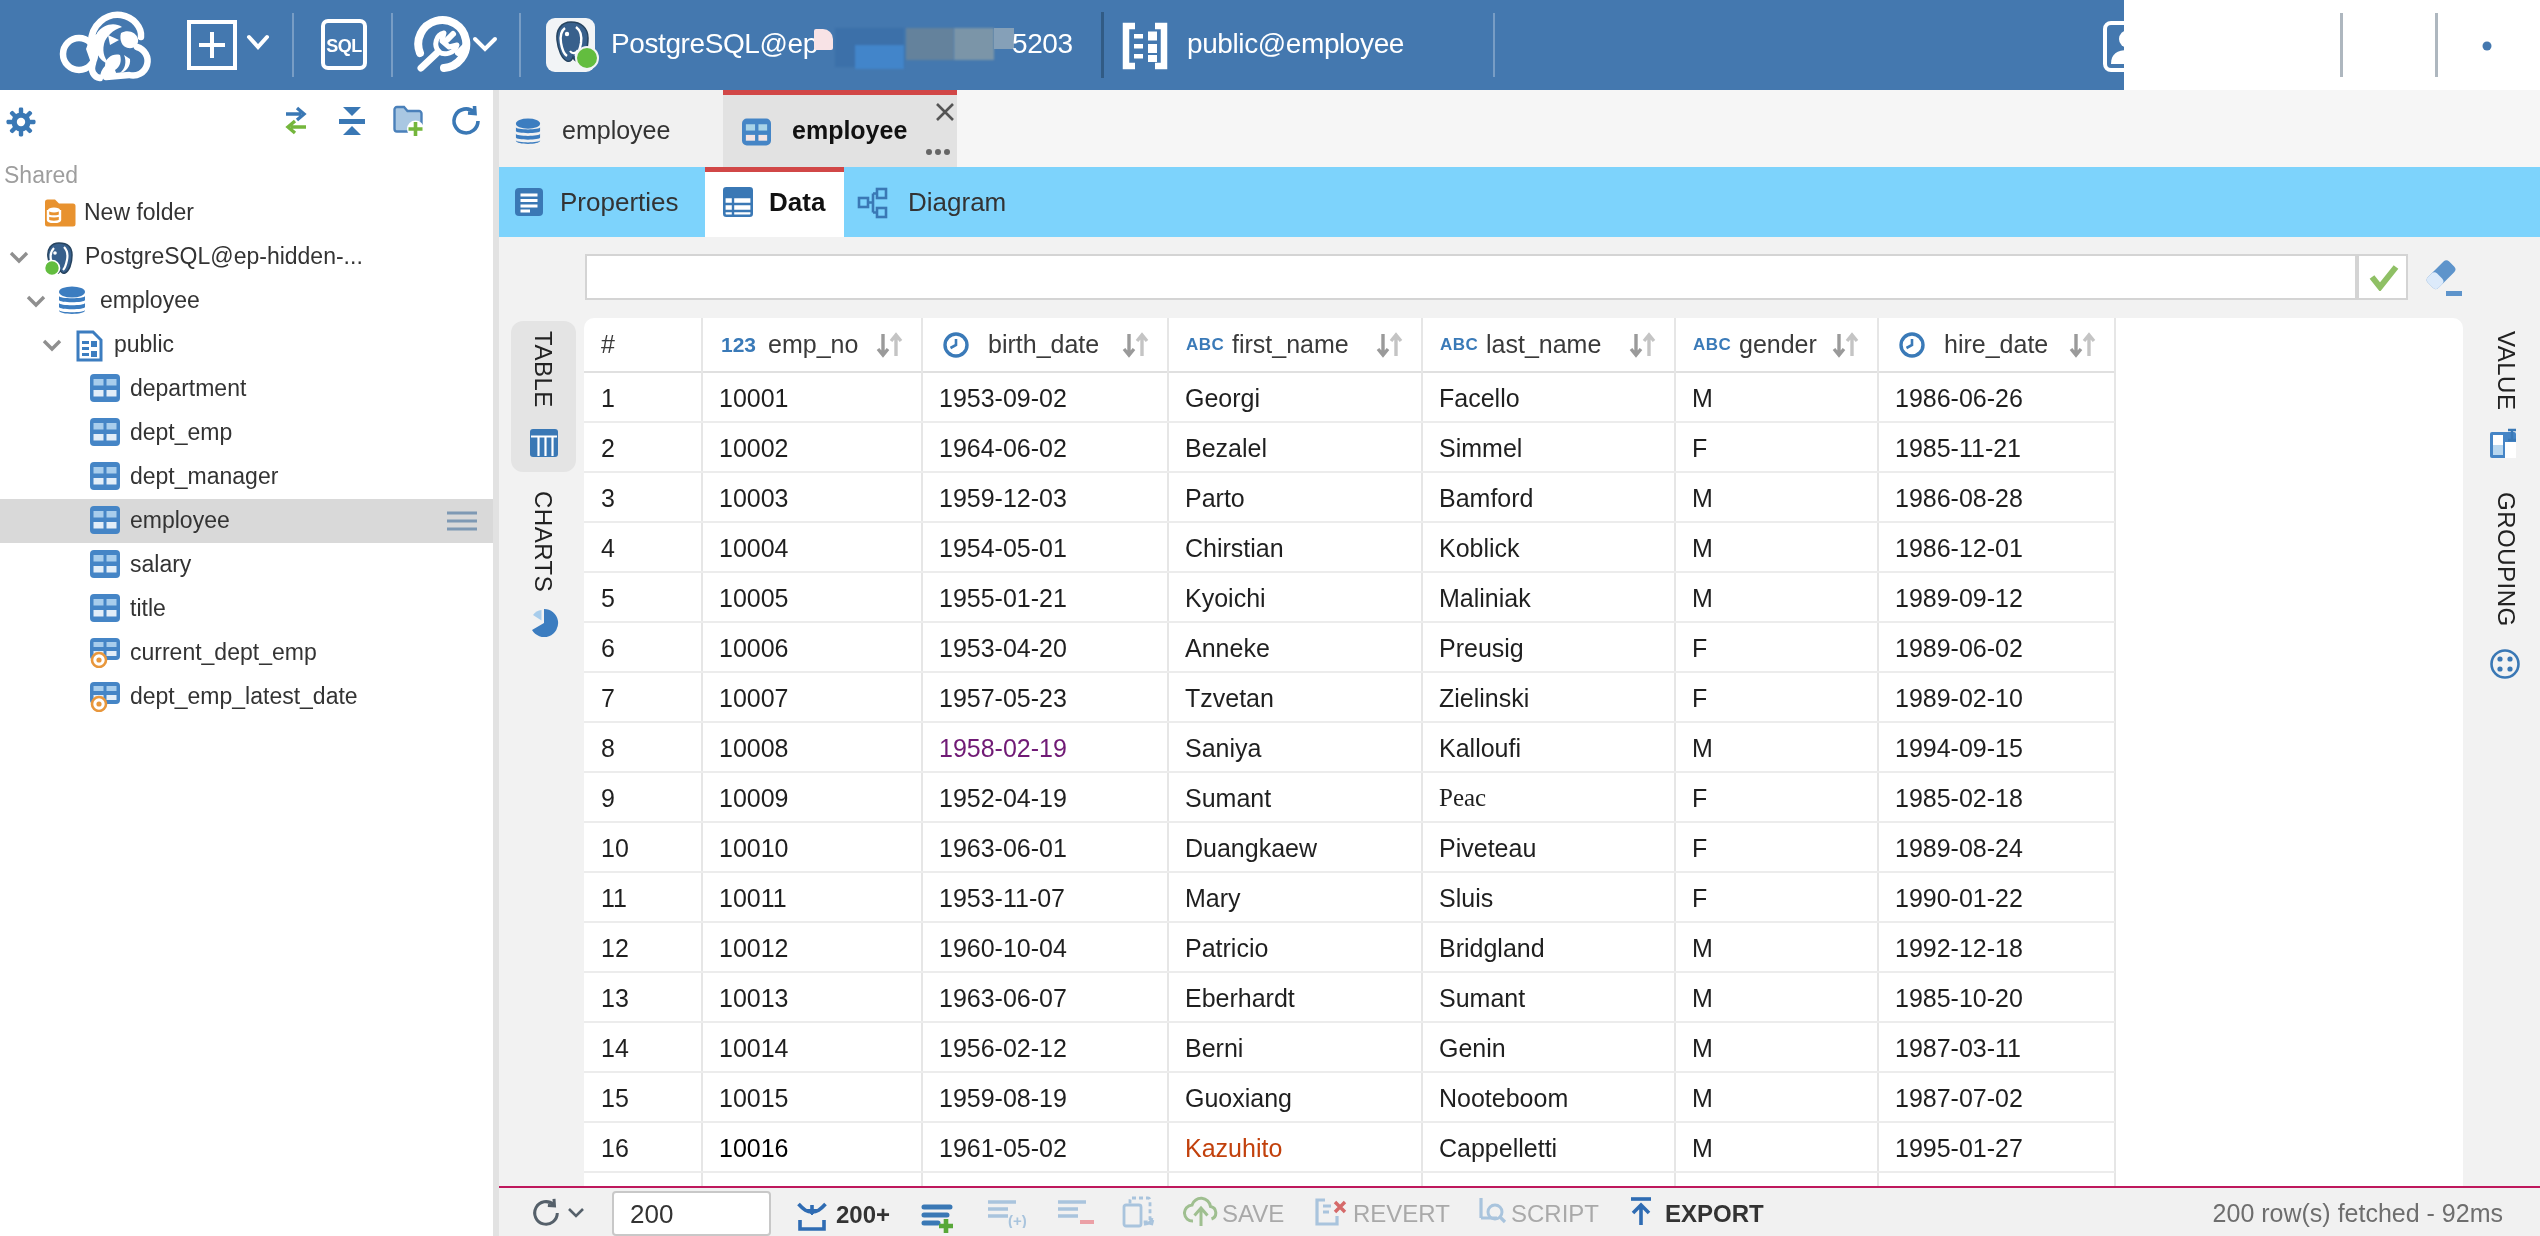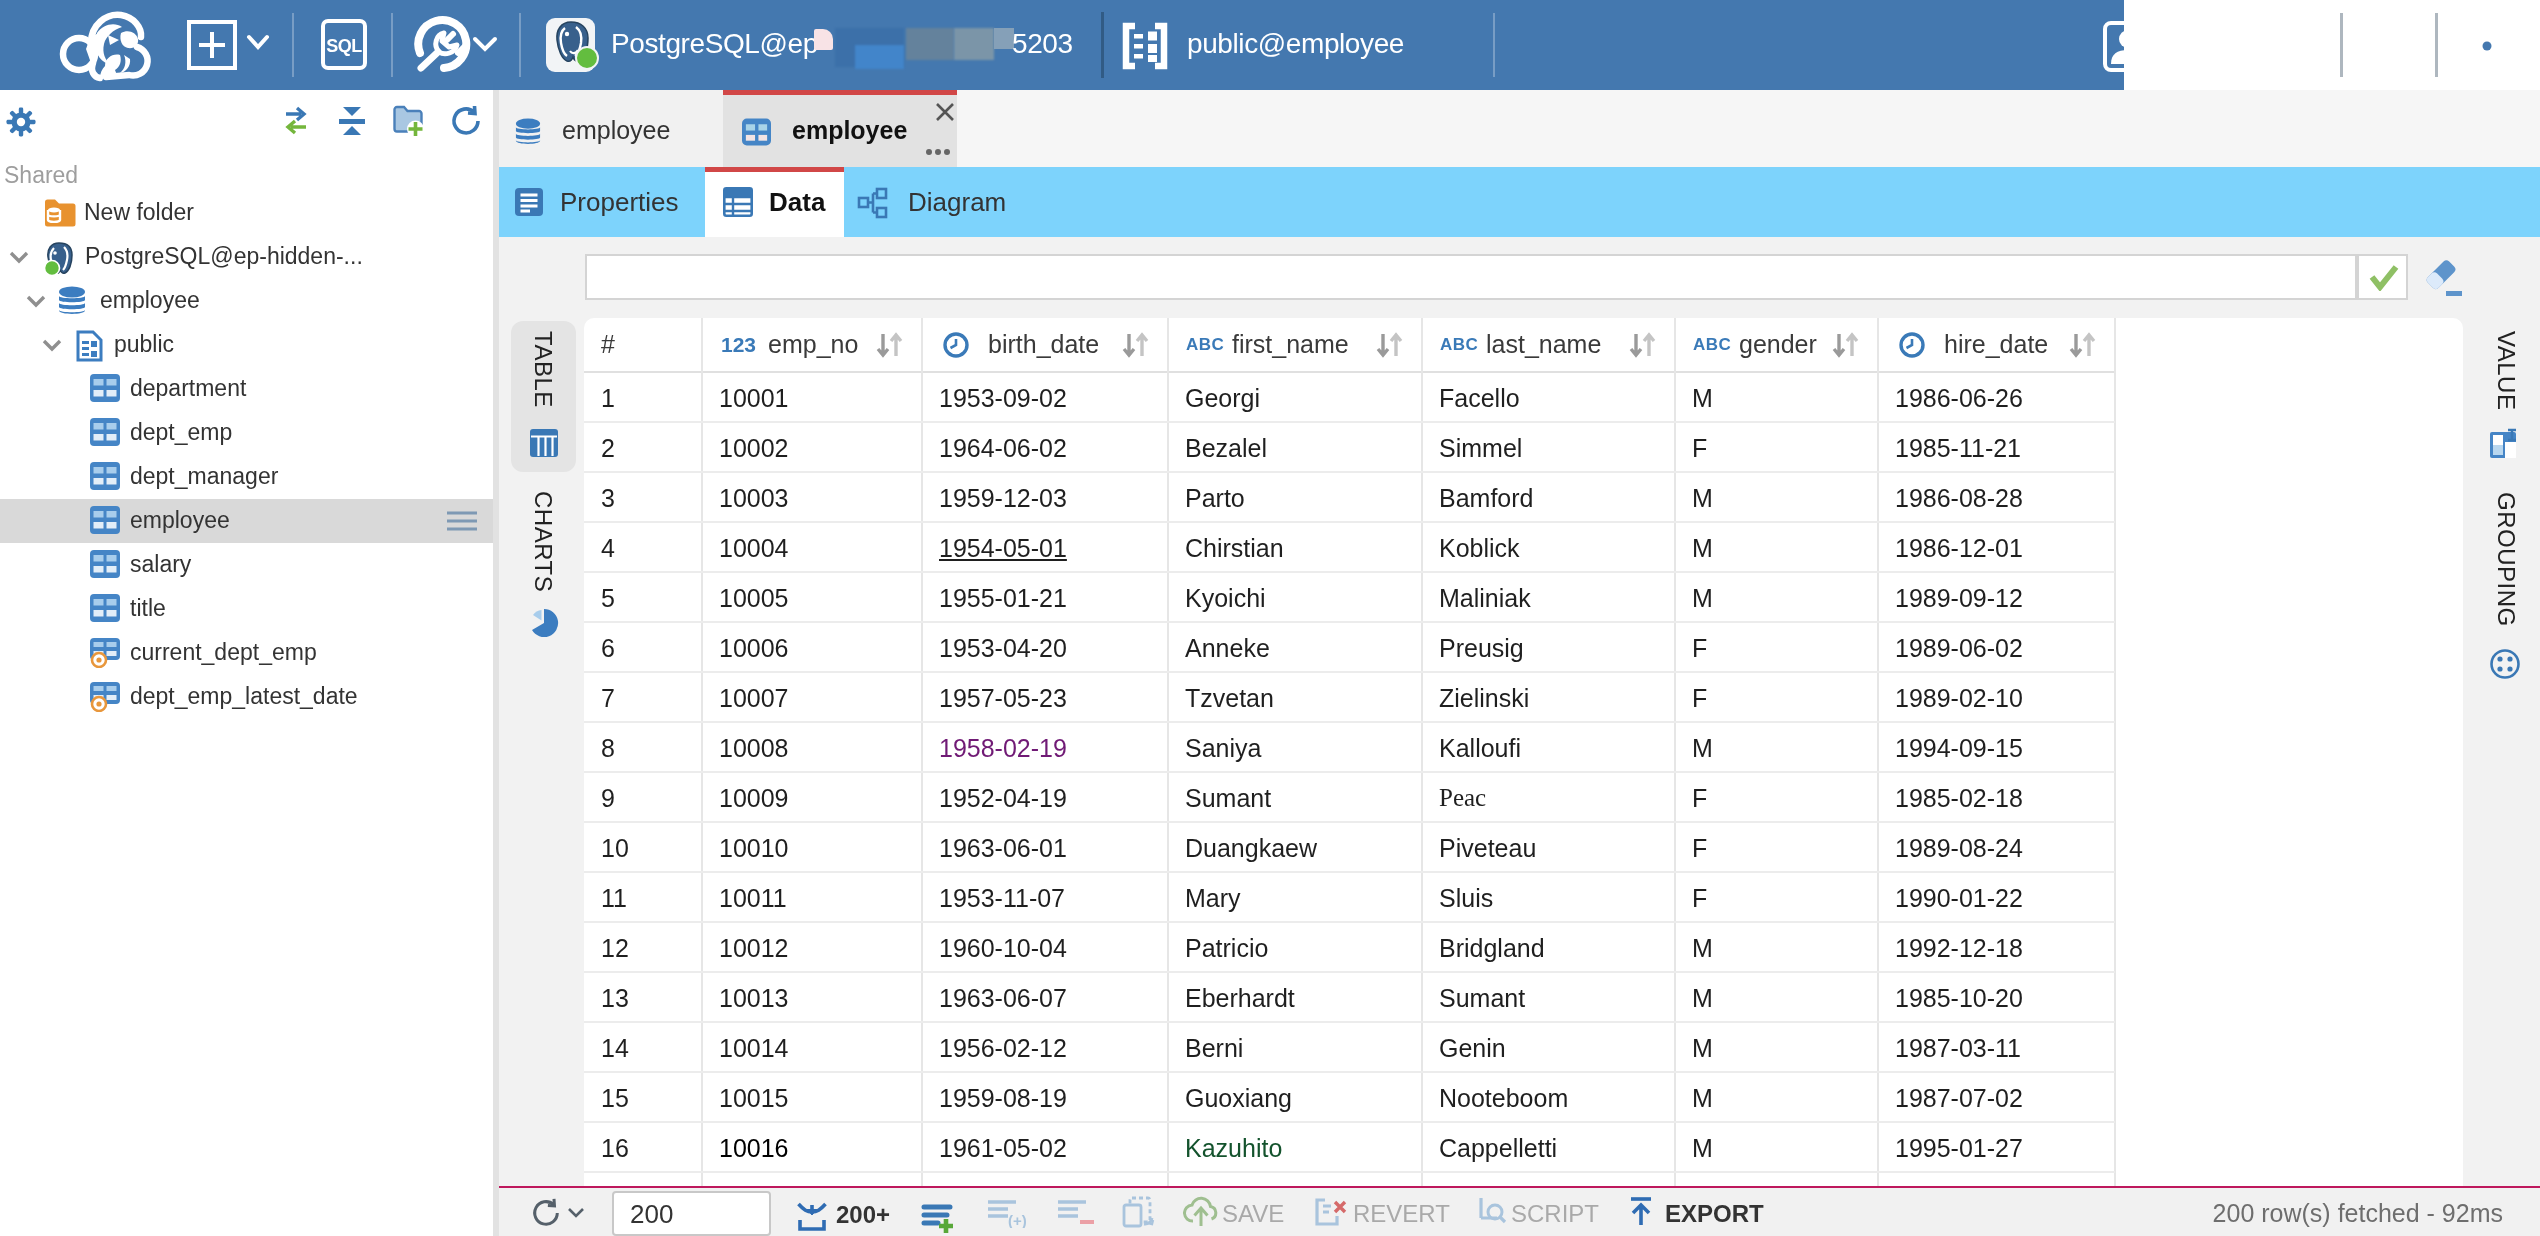--- a/index.html
+++ b/index.html
@@ -484,21 +484,21 @@
     <div class="abs" style="left:17px;top:166px;font-size:25px;color:#1f1f1f;">3</div>
     <div class="abs" style="left:135px;top:166px;font-size:25px;color:#1f1f1f;">10003</div>
     <div class="abs" style="left:355px;top:166px;font-size:25px;color:#1f1f1f;">1959-12-03</div>
     <div class="abs" style="left:601px;top:166px;font-size:25px;color:#1f1f1f;">Parto</div>
     <div class="abs" style="left:855px;top:166px;font-size:25px;color:#1f1f1f;">Bamford</div>
     <div class="abs" style="left:1108px;top:166px;font-size:25px;color:#1f1f1f;">M</div>
     <div class="abs" style="left:1311px;top:166px;font-size:25px;color:#1f1f1f;">1986-08-28</div>
     <div class="abs" style="left:0;top:253px;width:1531px;height:2px;background:#ececec;"></div>
     <div class="abs" style="left:17px;top:216px;font-size:25px;color:#1f1f1f;">4</div>
     <div class="abs" style="left:135px;top:216px;font-size:25px;color:#1f1f1f;">10004</div>
-    <div class="abs" style="left:355px;top:216px;font-size:25px;color:#1f1f1f;text-decoration:underline;">1954-05-01</div>
+    <div class="abs" style="left:355px;top:216px;font-size:25px;color:#1f1f1f;">1954-05-01</div>
     <div class="abs" style="left:601px;top:216px;font-size:25px;color:#1f1f1f;">Chirstian</div>
     <div class="abs" style="left:855px;top:216px;font-size:25px;color:#1f1f1f;">Koblick</div>
     <div class="abs" style="left:1108px;top:216px;font-size:25px;color:#1f1f1f;">M</div>
     <div class="abs" style="left:1311px;top:216px;font-size:25px;color:#1f1f1f;">1986-12-01</div>
     <div class="abs" style="left:0;top:303px;width:1531px;height:2px;background:#ececec;"></div>
     <div class="abs" style="left:17px;top:266px;font-size:25px;color:#1f1f1f;">5</div>
     <div class="abs" style="left:135px;top:266px;font-size:25px;color:#1f1f1f;">10005</div>
     <div class="abs" style="left:355px;top:266px;font-size:25px;color:#1f1f1f;">1955-01-21</div>
     <div class="abs" style="left:601px;top:266px;font-size:25px;color:#1f1f1f;">Kyoichi</div>
     <div class="abs" style="left:855px;top:266px;font-size:25px;color:#1f1f1f;">Maliniak</div>
@@ -581,21 +581,21 @@
     <div class="abs" style="left:135px;top:766px;font-size:25px;color:#1f1f1f;">10015</div>
     <div class="abs" style="left:355px;top:766px;font-size:25px;color:#1f1f1f;">1959-08-19</div>
     <div class="abs" style="left:601px;top:766px;font-size:25px;color:#1f1f1f;">Guoxiang</div>
     <div class="abs" style="left:855px;top:766px;font-size:25px;color:#1f1f1f;">Nooteboom</div>
     <div class="abs" style="left:1108px;top:766px;font-size:25px;color:#1f1f1f;">M</div>
     <div class="abs" style="left:1311px;top:766px;font-size:25px;color:#1f1f1f;">1987-07-02</div>
     <div class="abs" style="left:0;top:853px;width:1531px;height:2px;background:#ececec;"></div>
     <div class="abs" style="left:17px;top:816px;font-size:25px;color:#1f1f1f;">16</div>
     <div class="abs" style="left:135px;top:816px;font-size:25px;color:#000000;">10016</div>
     <div class="abs" style="left:355px;top:816px;font-size:25px;color:#1f1f1f;">1961-05-02</div>
-    <div class="abs" style="left:601px;top:816px;font-size:25px;color:#14532d;">Kazuhito</div>
+    <div class="abs" style="left:601px;top:816px;font-size:25px;color:#c2410c;">Kazuhito</div>
     <div class="abs" style="left:855px;top:816px;font-size:25px;color:#1f1f1f;">Cappelletti</div>
     <div class="abs" style="left:1108px;top:816px;font-size:25px;color:#1f1f1f;">M</div>
     <div class="abs" style="left:1311px;top:816px;font-size:25px;color:#1f1f1f;">1995-01-27</div>
     <div class="abs" style="left:17px;top:866px;font-size:25px;color:#1f1f1f;">17</div>
     <div class="abs" style="left:135px;top:866px;font-size:25px;color:#1f1f1f;">10017</div>
     <div class="abs" style="left:355px;top:866px;font-size:25px;color:#1f1f1f;">1958-07-06</div>
     <div class="abs" style="left:601px;top:866px;font-size:25px;color:#1f1f1f;">Cristinel</div>
     <div class="abs" style="left:855px;top:866px;font-size:25px;color:#1f1f1f;">Bouloucos</div>
     <div class="abs" style="left:1108px;top:866px;font-size:25px;color:#1f1f1f;">F</div>
     <div class="abs" style="left:1311px;top:866px;font-size:25px;color:#1f1f1f;">1993-08-03</div>

